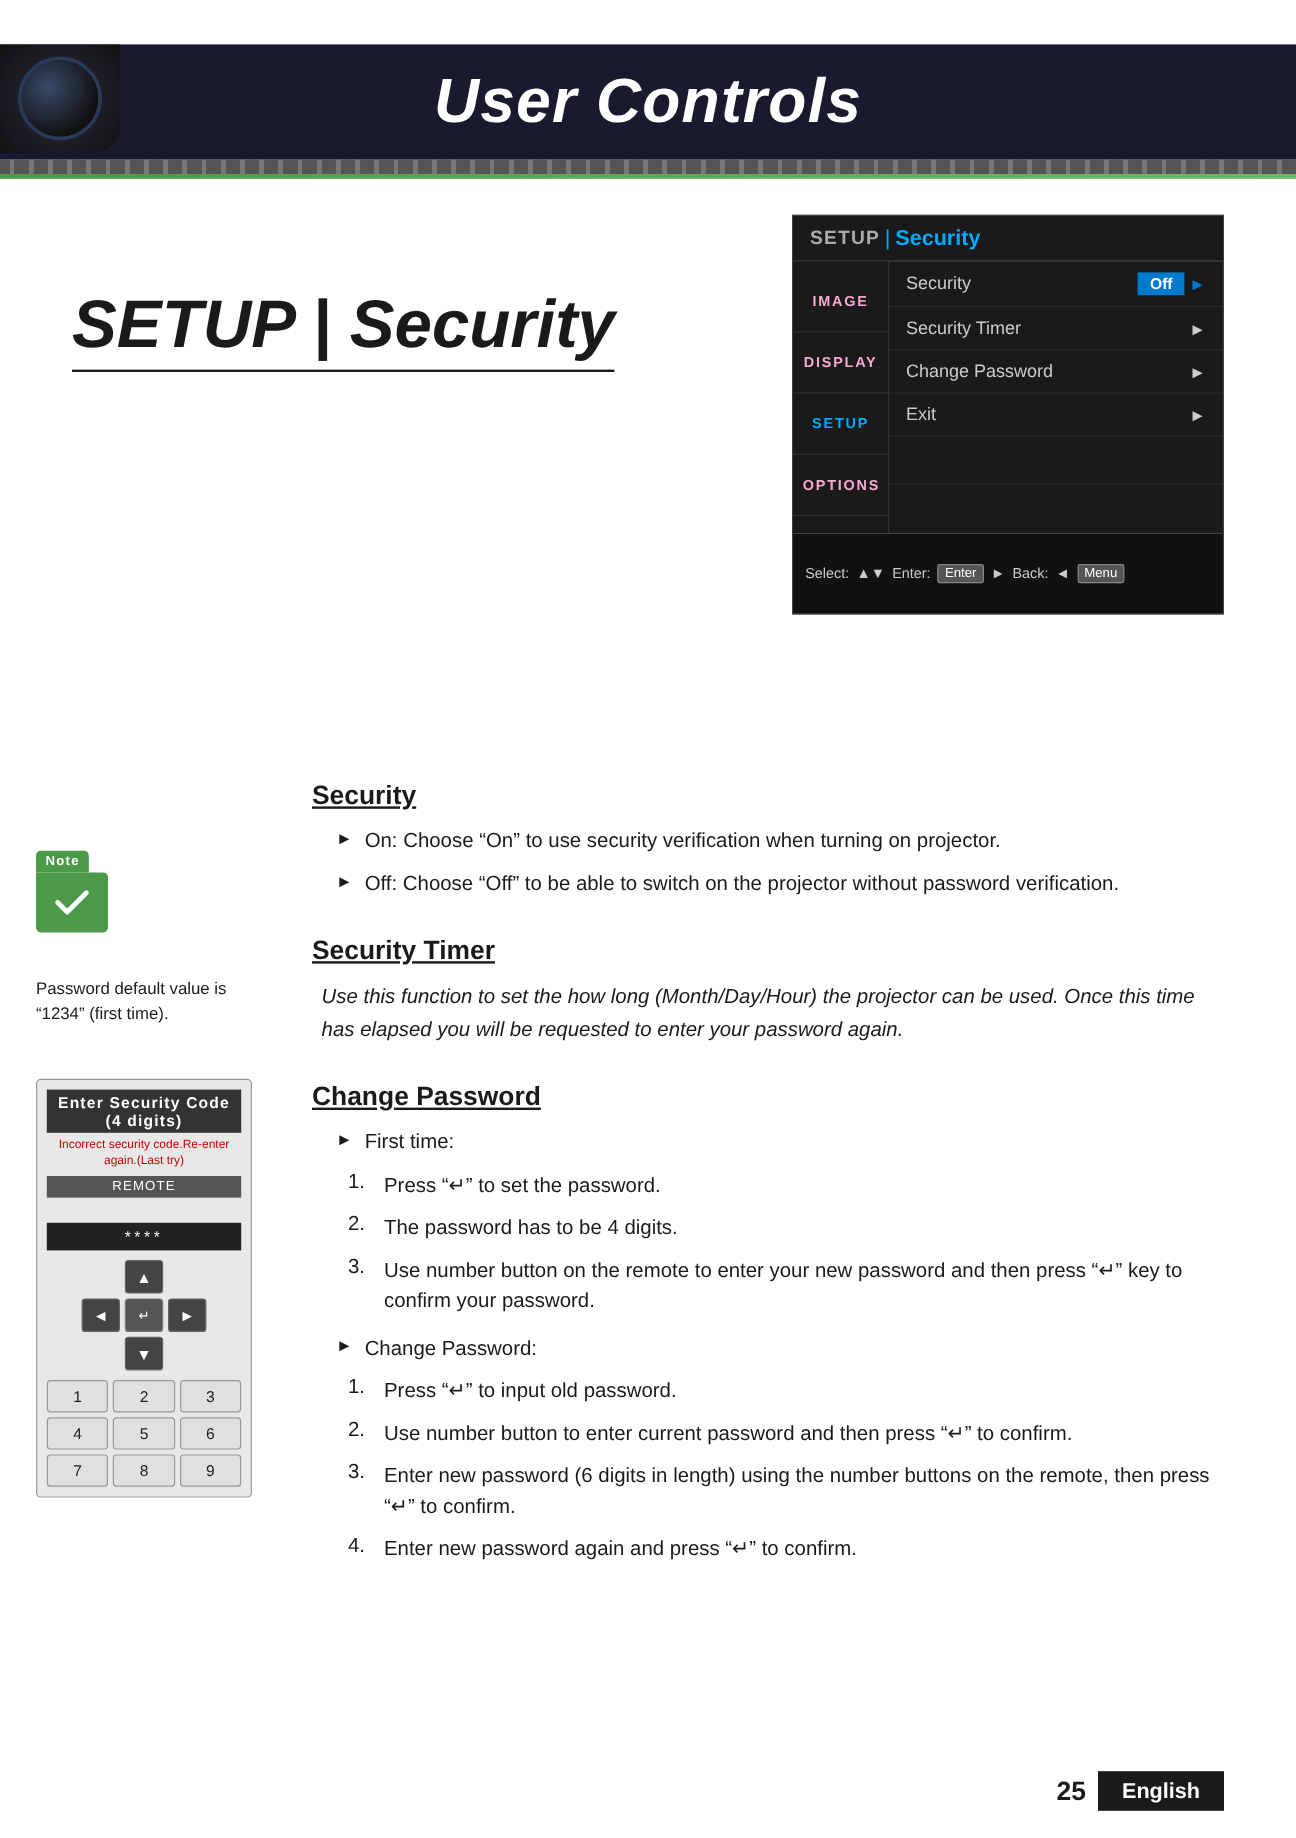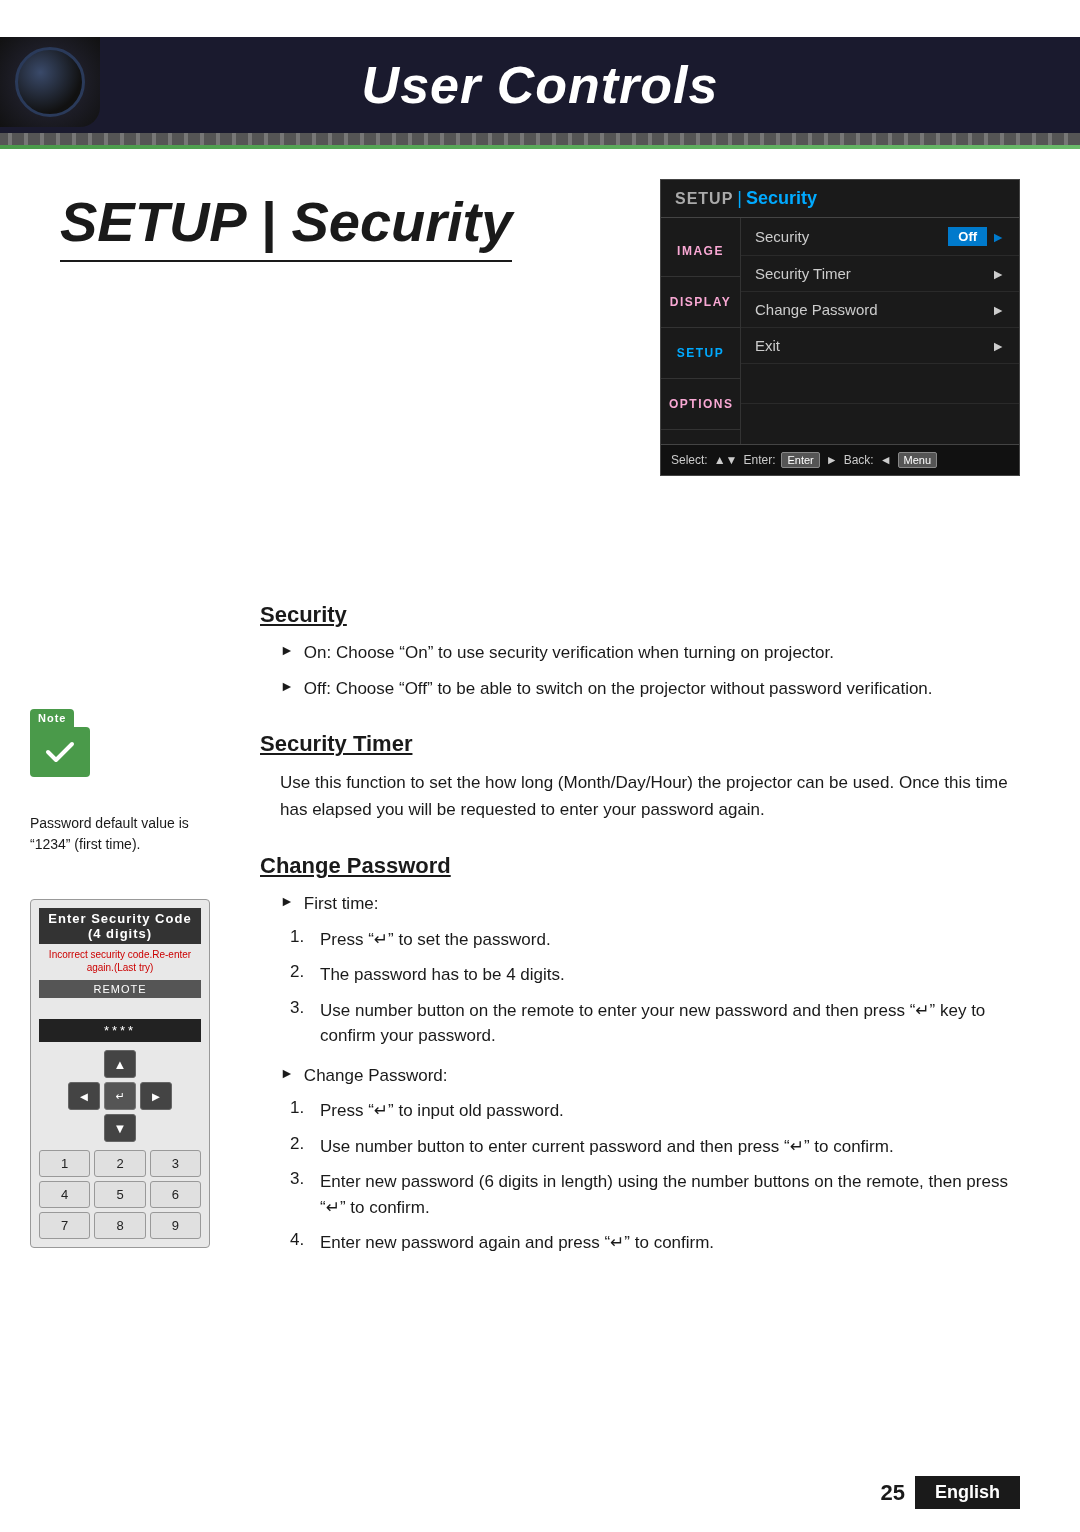--- a/index.html
+++ b/index.html
@@ -74,20 +74,21 @@
     
     .page-title {
       font-size: 56px;
       font-weight: bold;
       font-style: italic;
       color: #1a1a1a;
       margin-bottom: 30px;
       border-bottom: 2px solid #1a1a1a;
       padding-bottom: 6px;
       display: inline-block;
+      margin-top: 48px;
     }
 
     
     .osd-panel {
       position: absolute;
       top: 30px;
       right: 60px;
       width: 360px;
       background: #1a1a1a;
       border: 1px solid #444;
@@ -177,21 +178,21 @@
       font-size: 14px;
     }
 
     .osd-arrow-white {
       color: #cccccc;
       font-size: 14px;
     }
 
     .osd-footer {
       background: #111;
-      padding: 7px 10px;
+      padding: 25px 10px;
       display: flex;
       align-items: center;
       gap: 6px;
       border-top: 1px solid #444;
       font-size: 12px;
       color: #cccccc;
     }
 
     .osd-footer-key {
       background: #555;
@@ -255,22 +256,23 @@
     .numbered-text {
       font-size: 17px;
       color: #1a1a1a;
       line-height: 1.5;
     }
 
     .section-desc {
       font-size: 17px;
       color: #1a1a1a;
       line-height: 1.6;
-      margin-left: 20px;
+      margin-left: 8px;
       margin-bottom: 12px;
+      font-style: italic;
     }
 
     
     .note-box {
       position: absolute;
       left: 30px;
       top: 560px;
       width: 160px;
     }
 

